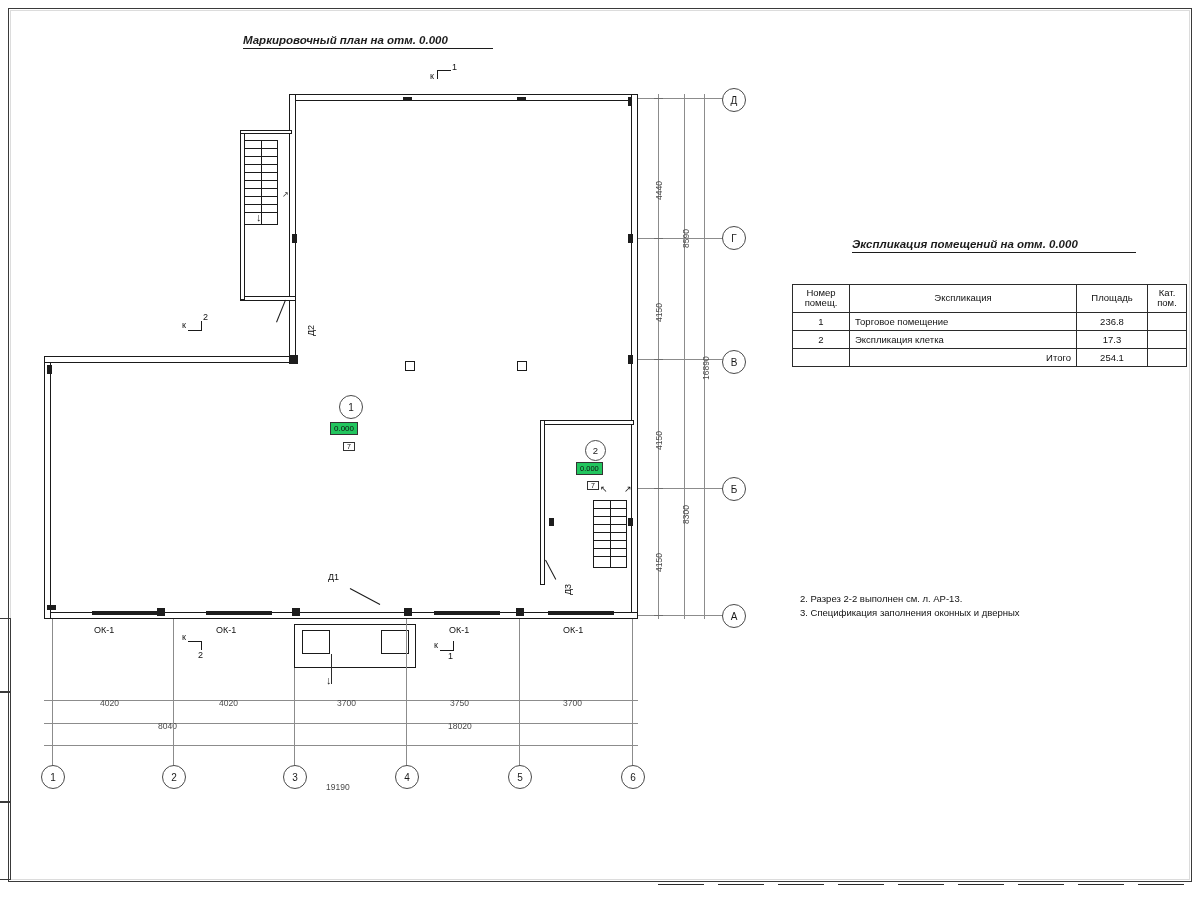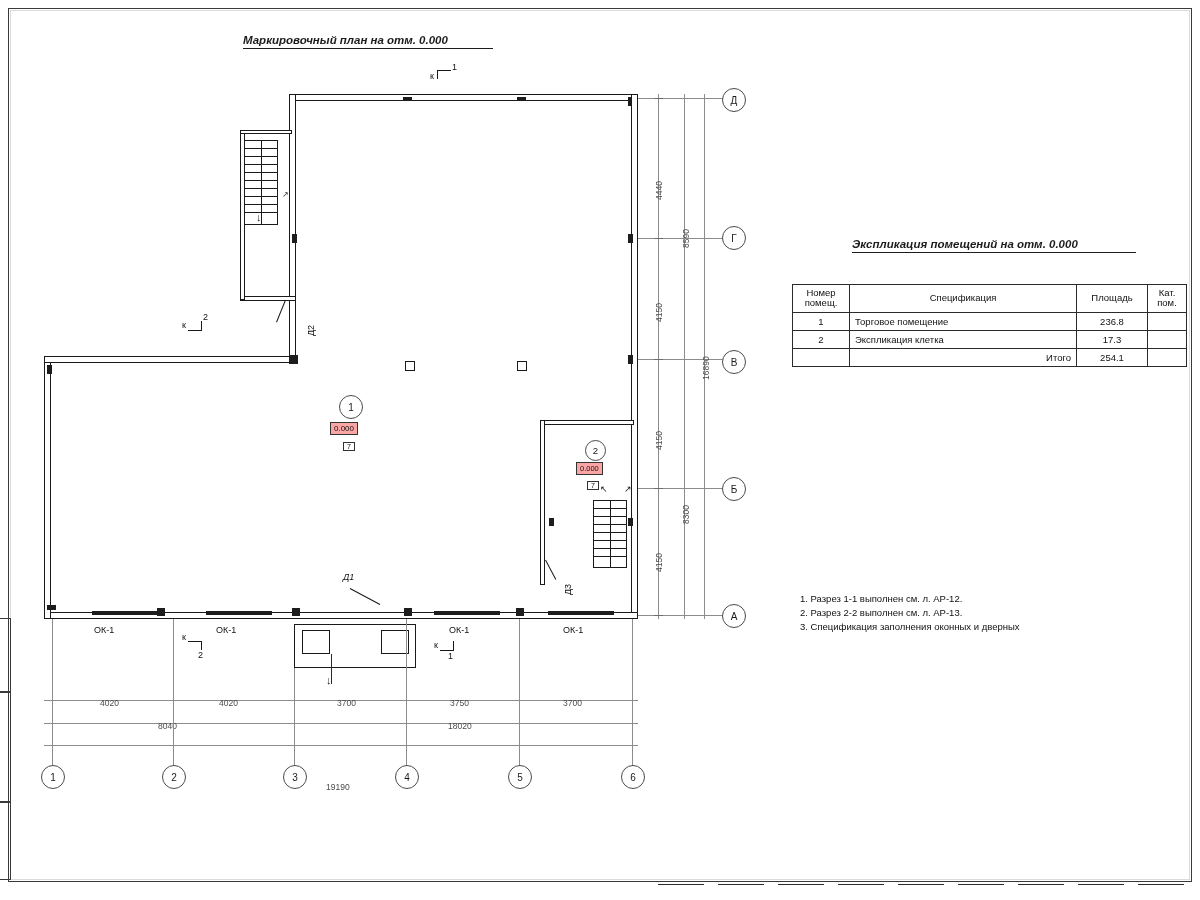--- a/index.html
+++ b/index.html
@@ -24,21 +24,21 @@
        font-size:10px;display:flex;align-items:center;justify-content:center;background:#fff;color:#1a1a1a;}
   .rbub{position:absolute;width:19px;height:19px;border:1px solid #4a4a4a;border-radius:50%;
        font-size:9.5px;display:flex;align-items:center;justify-content:center;background:#fff;color:#1a1a1a;}
 
   .dimtxt{position:absolute;font-size:8.5px;color:#4a4a4a;}
   .dimtxt.v{transform:rotate(-90deg);transform-origin:left top;white-space:nowrap;}
 
   .lbl{position:absolute;font-size:9px;color:#111;white-space:nowrap;}
   .lbl.v{transform:rotate(-90deg);transform-origin:left top;}
 
-  .elevbox{position:absolute;border:1px solid #333;font-size:8px;padding:1px 3px;background:#fca5a5;color:#111;}
+  .elevbox{position:absolute;border:1px solid #333;font-size:8px;padding:1px 3px;background:#22c55e;color:#111;}
   .flagbox{position:absolute;border:1px solid #333;font-size:7px;padding:0 3px;background:#fff;color:#111;}
 
   .colstub{position:absolute;background:#1d1d1d;}
   .winmark{position:absolute;background:#1d1d1d;height:4px;}
 
   
   .cutmark{position:absolute;font-size:9px;color:#111;}
   .cutline{position:absolute;background:#1a1a1a;}
 
   
@@ -159,21 +159,21 @@
   <div class="elevbox" style="left:576px;top:462px;font-size:7.5px;">0.000</div>
   <div class="flagbox" style="left:587px;top:481px;">7</div>
 
   <div class="cutline" style="left:285px;top:300px;width:1px;height:24px;transform:rotate(22deg);transform-origin:top;"></div>
   <div class="lbl v" style="left:306px;top:336px;">Д2</div>
 
   <div class="cutline" style="left:545px;top:560px;width:1px;height:22px;transform:rotate(-28deg);transform-origin:top;"></div>
   <div class="lbl v" style="left:563px;top:595px;">Д3</div>
 
   <div class="cutline" style="left:350px;top:588px;width:34px;height:1px;transform:rotate(28deg);transform-origin:left;"></div>
-  <div class="lbl" style="left:343px;top:572px;font-style:italic;">Д1</div>
+  <div class="lbl" style="left:328px;top:572px;">Д1</div>
 
   <div class="porch" style="left:294px;top:624px;width:122px;height:44px;"></div>
   <div class="porch" style="left:302px;top:630px;width:28px;height:24px;"></div>
   <div class="porch" style="left:381px;top:630px;width:28px;height:24px;"></div>
   <div class="cutline" style="left:331px;top:654px;width:1px;height:30px;background:#2b2b2b;"></div>
   <div class="arrowdn" style="left:326px;top:675px;">↓</div>
 
   <div class="cutline" style="left:437px;top:70px;width:14px;height:1px;"></div>
   <div class="cutline" style="left:437px;top:70px;width:1px;height:9px;"></div>
   <div class="cutmark" style="left:430px;top:71px;">к</div>
@@ -269,21 +269,21 @@
   <div class="bub" style="left:162px;top:765px;">2</div>
   <div class="bub" style="left:283px;top:765px;">3</div>
   <div class="bub" style="left:395px;top:765px;">4</div>
   <div class="bub" style="left:508px;top:765px;">5</div>
   <div class="bub" style="left:621px;top:765px;">6</div>
 
   <table id="expl">
     <thead>
       <tr>
         <th class="c-num">Номер помещ.</th>
-        <th class="c-name">Спецификация</th>
+        <th class="c-name">Экспликация</th>
         <th class="c-area">Площадь</th>
         <th class="c-kat">Кат. пом.</th>
       </tr>
     </thead>
     <tbody>
       <tr>
         <td class="c-num">1</td>
         <td class="c-name">Торговое помещение</td>
         <td class="c-area">236.8</td>
         <td class="c-kat"></td>
@@ -297,21 +297,20 @@
       <tr>
         <td class="c-num"></td>
         <td class="c-name right">Итого</td>
         <td class="c-area">254.1</td>
         <td class="c-kat"></td>
       </tr>
     </tbody>
   </table>
 
   <div id="notes">
-    <div>1. Разрез 1-1 выполнен см. л. АР-12.</div>
     <div>2. Разрез 2-2 выполнен см. л. АР-13.</div>
     <div>3. Спецификация заполнения оконных и дверных</div>
   </div>
 
   <div class="btmdash" style="left:658px;top:884px;width:46px;"></div>
   <div class="btmdash" style="left:718px;top:884px;width:46px;"></div>
   <div class="btmdash" style="left:778px;top:884px;width:46px;"></div>
   <div class="btmdash" style="left:838px;top:884px;width:46px;"></div>
   <div class="btmdash" style="left:898px;top:884px;width:46px;"></div>
   <div class="btmdash" style="left:958px;top:884px;width:46px;"></div>

